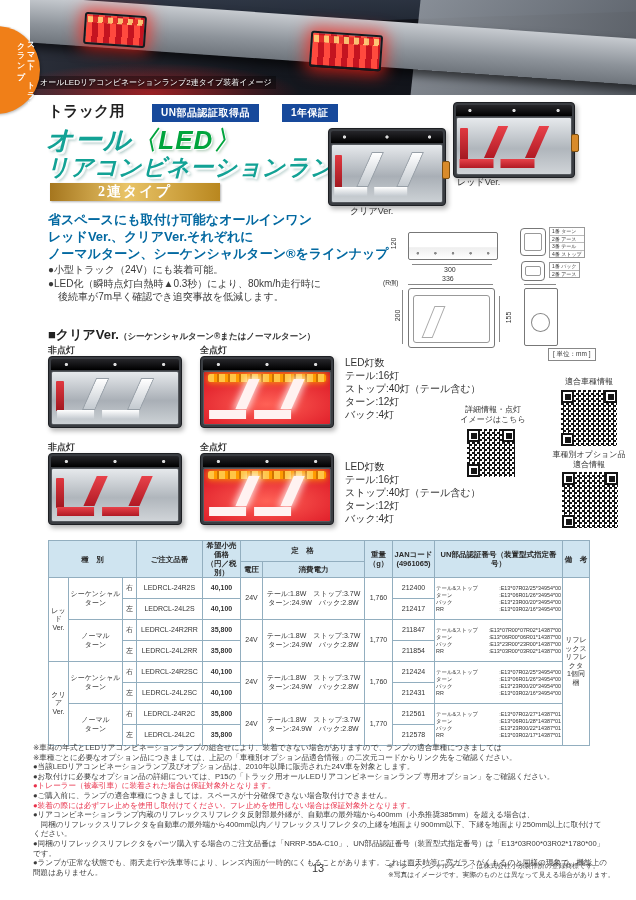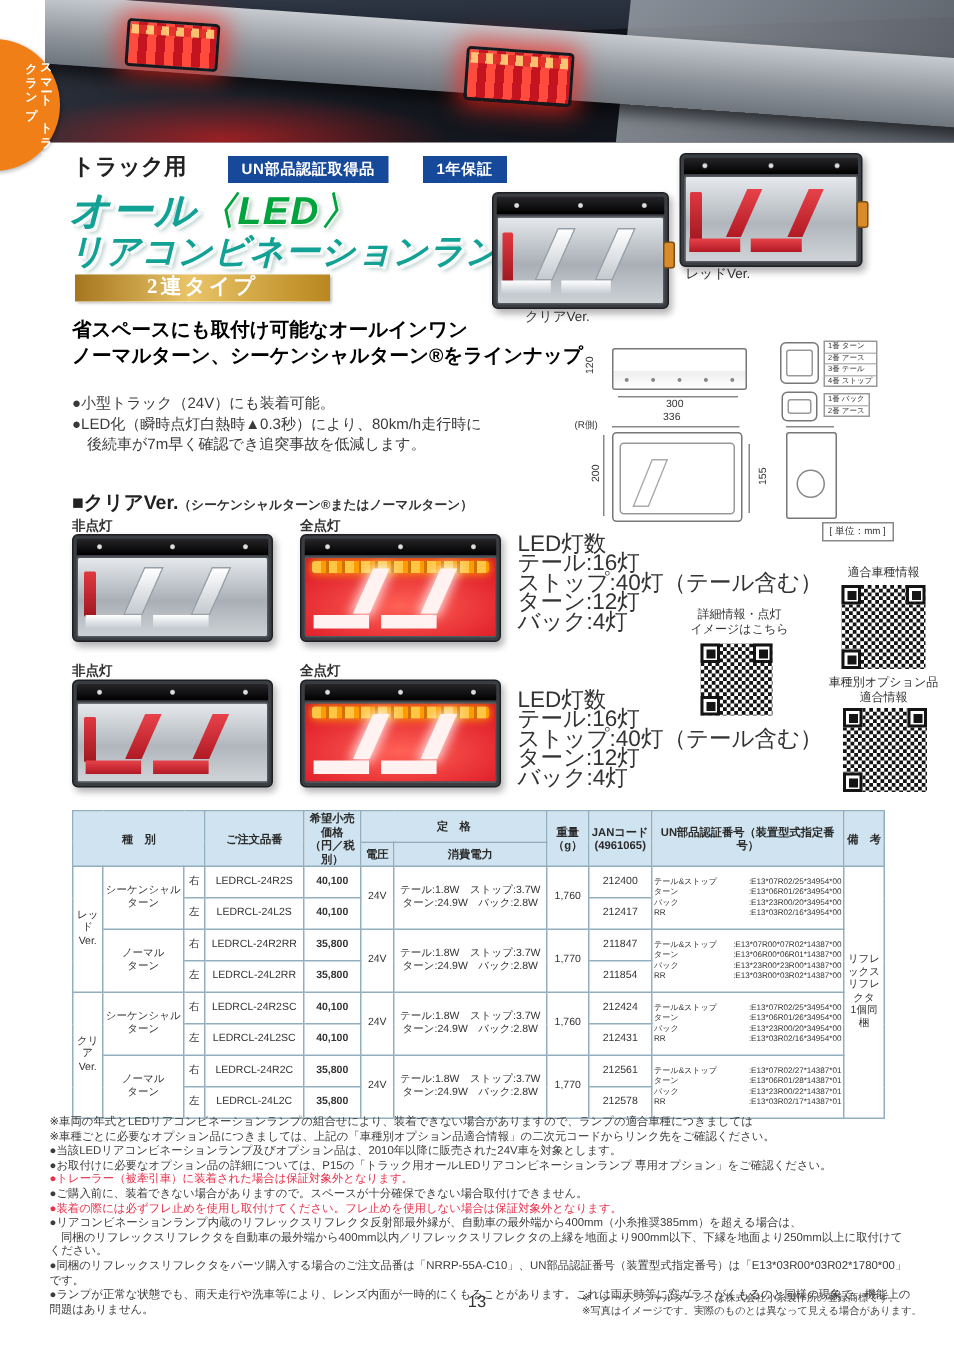--- a/index.html
+++ b/index.html
@@ -34,21 +34,21 @@
   .title1{left:46px;top:122px;font-size:27px;font-weight:900;font-style:italic;color:#12a295;letter-spacing:1px;
           text-shadow:1px 1px 0 #fff,2px 2px 0 rgba(255,255,255,.8),3px 3px 3px rgba(10,90,80,.35);}
   .title1 .led{color:#00a43c;font-size:26px;text-shadow:1px 1px 0 #fff,2px 2px 3px rgba(0,90,30,.35);}
   .title2{left:46px;top:152px;font-size:23px;font-weight:900;font-style:italic;color:#12a295;letter-spacing:.5px;
           text-shadow:1px 1px 0 #fff,2px 2px 0 rgba(255,255,255,.8),3px 3px 3px rgba(10,90,80,.35);}
   .type-bar{left:50px;top:183px;width:170px;height:18px;
             background:linear-gradient(90deg,#a5761e,#e9c468 45%,#b9871f);
             color:#fff;font-family:"Liberation Serif","DejaVu Serif",serif;font-weight:bold;
             font-size:14px;text-align:center;line-height:18px;letter-spacing:2px;box-shadow:1px 1px 2px rgba(0,0,0,.3);}
 
-  .intro{left:48px;top:211px;font-size:13px;font-weight:bold;color:#000000;line-height:17px;}
+  .intro{left:48px;top:211px;font-size:13px;font-weight:bold;color:#0369a1;line-height:17px;}
   .bullets{left:48px;top:263px;font-size:10px;color:#3a3a3a;line-height:13.5px;}
 
   
   .lamp{position:absolute;background:#3a3d42;border:1px solid #1d1f23;border-radius:4px;padding:2px;
         display:flex;flex-direction:column;box-shadow:2px 3px 5px rgba(0,0,0,.3);}
   .mount{height:16%;background:linear-gradient(#2a2a2e,#000);border-radius:2px 2px 0 0;
          background-image:radial-gradient(circle at 12% 50%,#ddd 1.2px,transparent 2px),
                           radial-gradient(circle at 50% 50%,#ddd 1.2px,transparent 2px),
                           radial-gradient(circle at 88% 50%,#ddd 1.2px,transparent 2px),
                           linear-gradient(#26262a,#000);}
@@ -86,21 +86,21 @@
   .dim{position:absolute;font-size:7px;color:#333;white-space:nowrap;}
   .vdim{transform:rotate(-90deg);transform-origin:center;}
   .dl{position:absolute;background:#888;}
   .dl-h{height:1px;} .dl-v{width:1px;}
   .unit-box{position:absolute;border:1px solid #888;font-size:6.5px;padding:1px 4px;color:#333;}
 
   
   .sec-head{position:absolute;font-size:13px;font-weight:bold;color:#222;}
   .sec-head .cond{font-size:8.5px;font-weight:bold;color:#333;}
   .state-label{position:absolute;font-size:9px;font-weight:bold;color:#333;}
-  .ledcount{position:absolute;font-size:15px;color:#333;line-height:13px;}
+  .ledcount{position:absolute;font-size:10px;color:#333;line-height:13px;}
 
   
   .qr{position:absolute;background:repeating-conic-gradient(#141414 0% 25%,#fff 0% 50%);background-size:5px 5px;}
   .qr i{position:absolute;width:13px;height:13px;border:2.5px solid #141414;background:#fff;box-sizing:border-box;}
   .qr i::after{content:"";position:absolute;inset:1.5px;background:#141414;}
   .qr .m1{left:0;top:0;} .qr .m2{right:0;top:0;} .qr .m3{left:0;bottom:0;}
   .qr-label{position:absolute;font-size:8px;color:#333;text-align:center;line-height:10px;white-space:pre-line;}
 
   
   table.spec{position:absolute;left:48px;top:540px;width:541px;border-collapse:collapse;table-layout:fixed;}
@@ -130,39 +130,41 @@
 
 <div class="page">
 
   <div class="hero">
     <div class="hero-bed"></div>
     <div class="hero-panel"></div>
     <div class="hero-bar"></div>
     <div class="hero-lamp" style="left:54px;top:14px;width:58px;height:28px;transform:rotate(4deg);"></div>
     <div class="hero-lamp" style="left:280px;top:33px;width:68px;height:32px;transform:rotate(4deg);"></div>
     <div class="hero-glow"></div>
+    <div class="hero-caption">オールLEDリアコンビネーションランプ2連タイプ装着イメージ</div>
   </div>
 
   <div class="tab-circle">
     <div class="tab-text">
       <span>スマート</span>　<span>トラックランプ</span>
     </div>
   </div>
 
   <div class="abs use-label">トラック用</div>
   <div class="badge" style="left:152px;">UN部品認証取得品</div>
   <div class="badge" style="left:282px;text-align:right;">1年保証</div>
   <div class="abs title1">
     <span>オール</span><span class="led">〈LED〉</span>
   </div>
   <div class="abs title2">リアコンビネーションランプ</div>
   <div class="abs type-bar">2連タイプ</div>
 
   <div class="abs intro">
     <div>省スペースにも取付け可能なオールインワン</div>
+    <div>レッドVer.、クリアVer.それぞれに</div>
     <div>ノーマルターン、シーケンシャルターン®をラインナップ</div>
   </div>
   <div class="abs bullets">
     <div>●小型トラック（24V）にも装着可能。</div>
     <div>●LED化（瞬時点灯白熱時▲0.3秒）により、80km/h走行時に</div>
     <div>　後続車が7m早く確認でき追突事故を低減します。</div>
   </div>
 
   <div class="lamp clear-off" style="left:328px;top:128px;width:112px;height:72px;">
     <div class="mount"></div>
@@ -483,21 +485,21 @@
       </tr>
     </tbody>
   </table>
 
   <div class="notes">
     <div>※車両の年式とLEDリアコンビネーションランプの組合せにより、装着できない場合がありますので、ランプの適合車種につきましては</div>
     <div>※車種ごとに必要なオプション品につきましては、上記の「車種別オプション品適合情報」の二次元コードからリンク先をご確認ください。</div>
     <div>●当該LEDリアコンビネーションランプ及びオプション品は、2010年以降に販売された24V車を対象とします。</div>
     <div>●お取付けに必要なオプション品の詳細については、P15の「トラック用オールLEDリアコンビネーションランプ 専用オプション」をご確認ください。</div>
     <div class="red">●トレーラー（被牽引車）に装着された場合は保証対象外となります。</div>
-    <div>●ご購入前に、装着できない場合がありますので。スペースが十分確保できない場合取付けできません。</div>
+    <div>●ご購入前に、ランプの適合車種につきましては。スペースが十分確保できない場合取付けできません。</div>
     <div class="red">●装着の際には必ずフレ止めを使用し取付けてください。フレ止めを使用しない場合は保証対象外となります。</div>
     <div>●リアコンビネーションランプ内蔵のリフレックスリフレクタ反射部最外縁が、自動車の最外端から400mm（小糸推奨385mm）を超える場合は、</div>
     <div>　同梱のリフレックスリフレクタを自動車の最外端から400mm以内／リフレックスリフレクタの上縁を地面より900mm以下、下縁を地面より250mm以上に取付けてください。</div>
     <div>●同梱のリフレックスリフレクタをパーツ購入する場合のご注文品番は「NRRP-55A-C10」、UN部品認証番号（装置型式指定番号）は「E13*03R00*03R02*1780*00」です。</div>
     <div>●ランプが正常な状態でも、雨天走行や洗車等により、レンズ内面が一時的にくもることがあります。これは雨天時等に窓ガラスがくもるのと同様の現象で、機能上の問題はありません。</div>
 
   </div>
 
   <div class="page-num">13</div>
   <div class="foot-notes">

